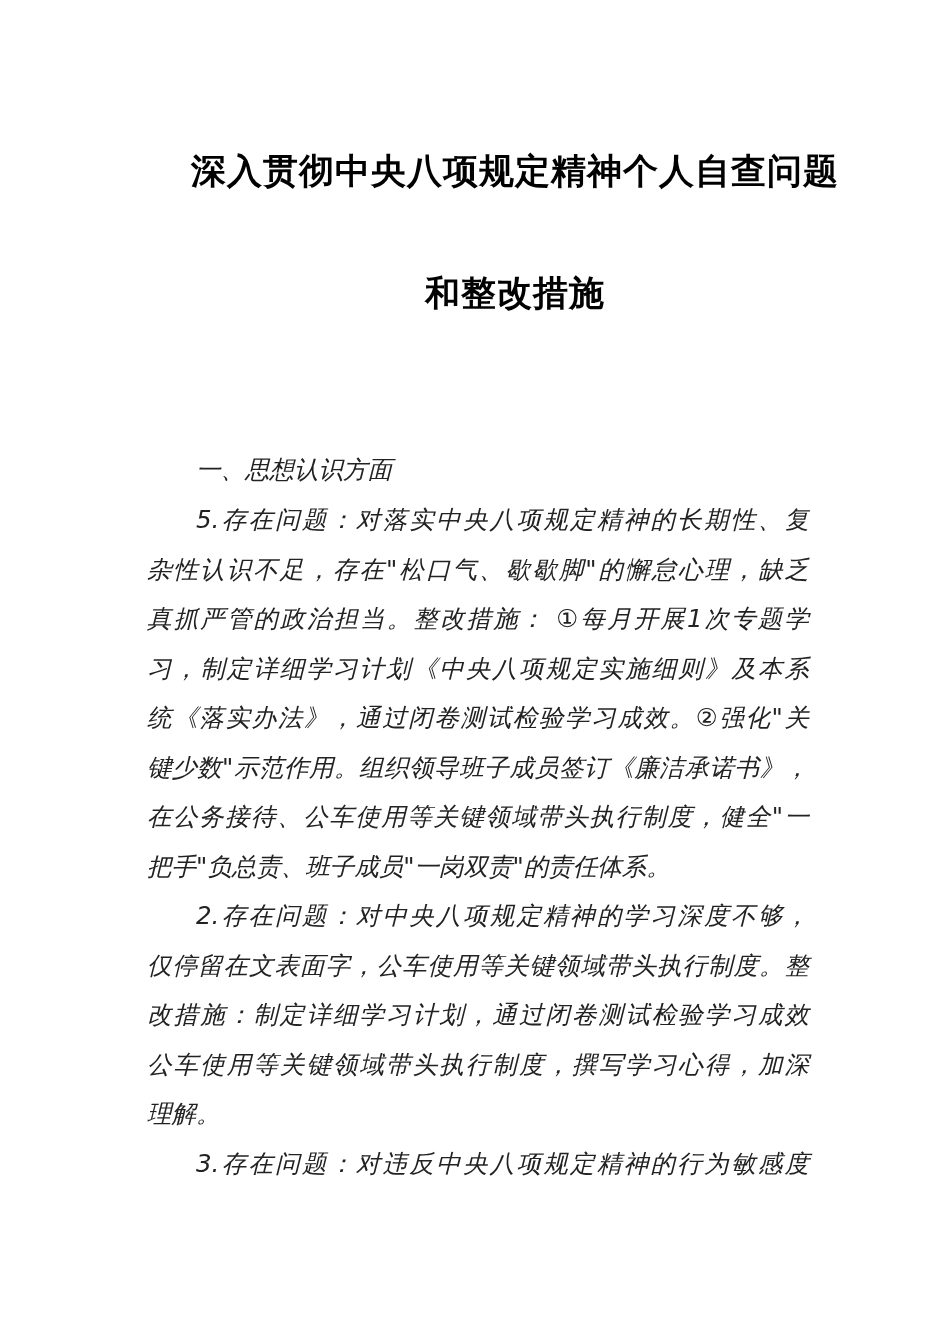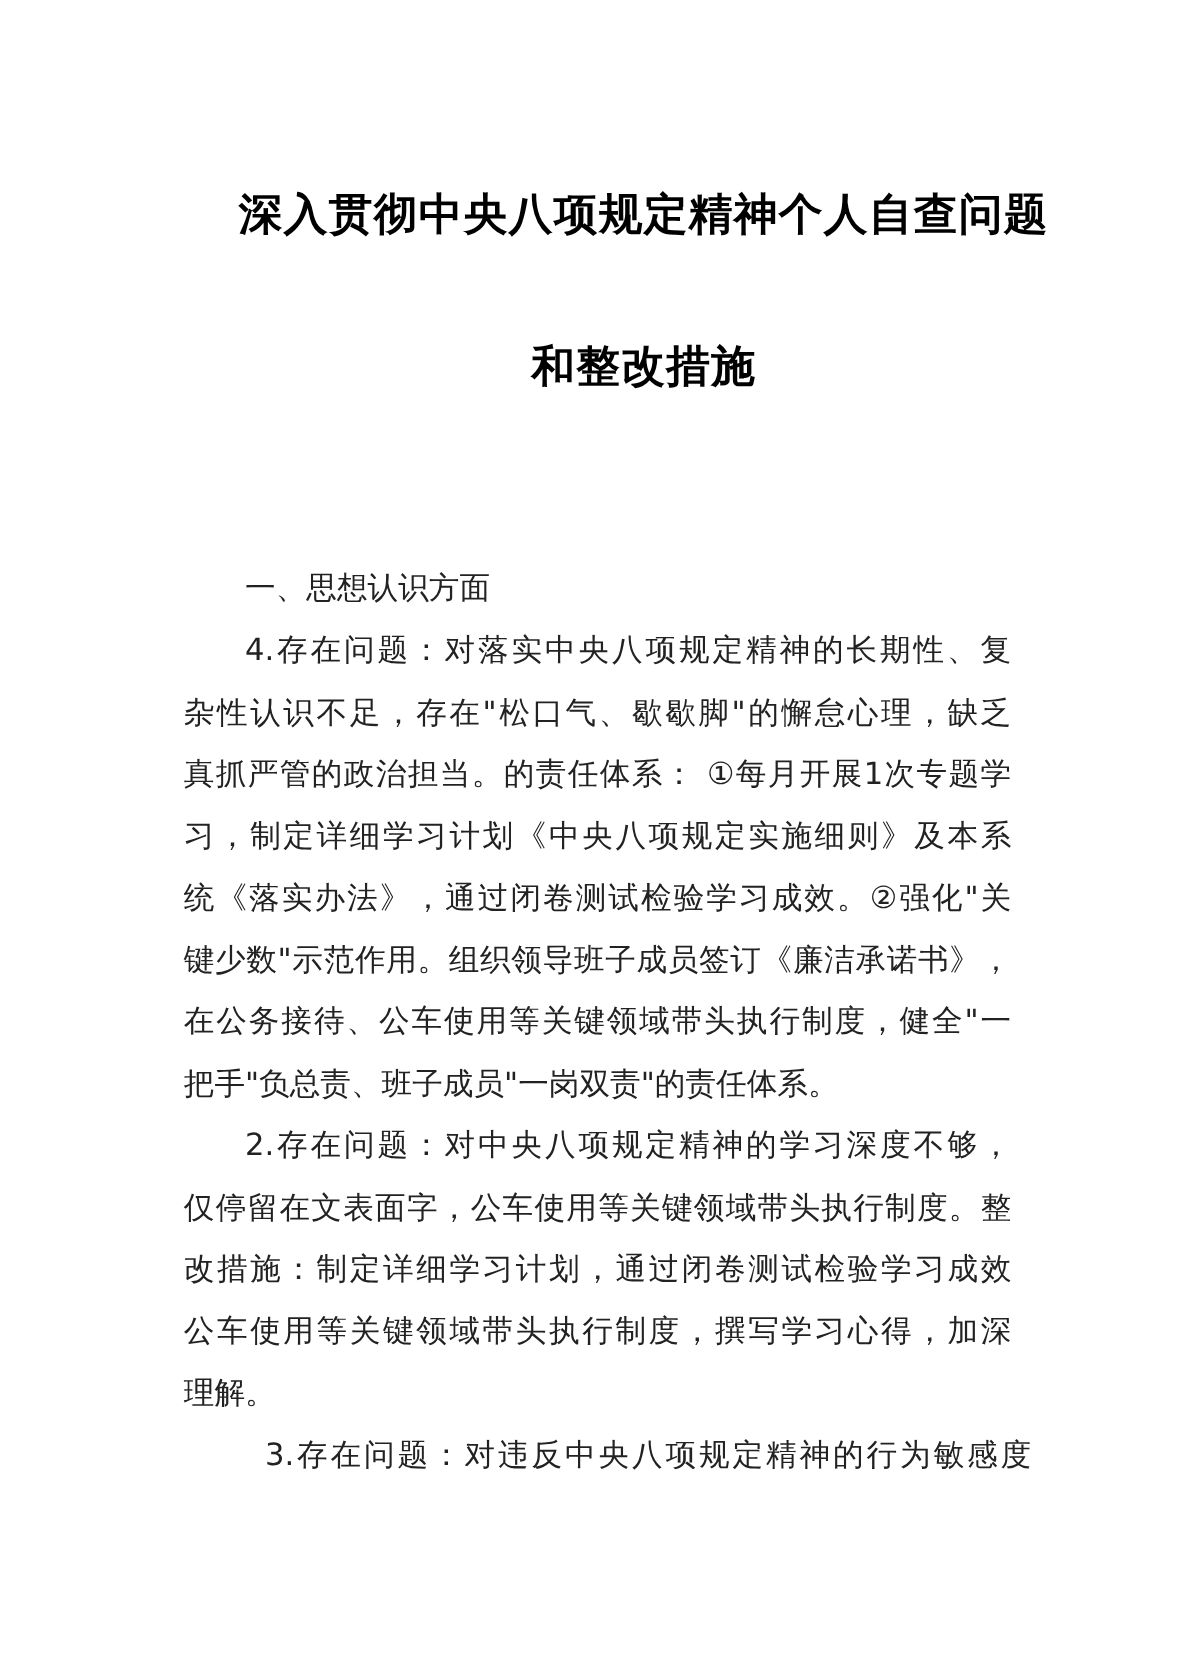--- a/index.html
+++ b/index.html
@@ -5,42 +5,42 @@
   html, body { margin: 0; padding: 0; background: #ffffff; }
   body { width: 950px; height: 1344px; position: relative; overflow: hidden;
          font-family: "DejaVu Sans", "Liberation Sans", sans-serif; color: #111; }
   .title { position: absolute; left: 0; width: 950px; text-align: center;
            font-family: "DejaVu Serif", "Liberation Serif", serif;
            font-weight: bold; font-size: 35px; letter-spacing: 1px; color: #000; padding-left: 40px; }
   .t1 { top: 148px; }
   .t2 { top: 270px; }
   .line { position: absolute; left: 147px; width: 662px; font-size: 24.5px;
           line-height: 30px; white-space: nowrap; text-align: justify;
-          text-align-last: justify; color: #222; }
+          text-align-last: justify; color: #222; font-style: italic; }
   .line.last { text-align-last: left; }
   .indent { left: 196px; width: 613px; }
 </style>
 </head>
 <body>
 
 <div>
   <div class="title t1">深入贯彻中央八项规定精神个人自查问题</div>
   <div class="title t2">和整改措施</div>
 
   <div class="line indent last" style="top:455px;">一、思想认识方面</div>
 
-  <div class="line indent" style="top:505px;">4.存在问题：对落实中央八项规定精神的长期性、复</div>
+  <div class="line indent" style="top:505px;">5.存在问题：对落实中央八项规定精神的长期性、复</div>
   <div class="line" style="top:555px;">杂性认识不足，存在"松口气、歇歇脚"的懈怠心理，缺乏</div>
-  <div class="line" style="top:604px;">真抓严管的政治担当。的责任体系： ①每月开展1次专题学</div>
+  <div class="line" style="top:604px;">真抓严管的政治担当。整改措施： ①每月开展1次专题学</div>
   <div class="line" style="top:654px;">习，制定详细学习计划《中央八项规定实施细则》及本系</div>
   <div class="line" style="top:703px;">统《落实办法》，通过闭卷测试检验学习成效。②强化"关</div>
   <div class="line" style="top:753px;">键少数"示范作用。组织领导班子成员签订《廉洁承诺书》，</div>
   <div class="line" style="top:802px;">在公务接待、公车使用等关键领域带头执行制度，健全"一</div>
   <div class="line last" style="top:852px;">把手"负总责、班子成员"一岗双责"的责任体系。</div>
 
   <div class="line indent" style="top:901px;">2.存在问题：对中央八项规定精神的学习深度不够，</div>
   <div class="line" style="top:951px;">仅停留在文表面字，公车使用等关键领域带头执行制度。整</div>
   <div class="line" style="top:1000px;">改措施：制定详细学习计划，通过闭卷测试检验学习成效</div>
   <div class="line" style="top:1050px;">公车使用等关键领域带头执行制度，撰写学习心得，加深</div>
   <div class="line last" style="top:1099px;">理解。</div>
 
-  <div class="line indent" style="top:1149px;margin-left:16px;">3.存在问题：对违反中央八项规定精神的行为敏感度</div>
+  <div class="line indent" style="top:1149px;">3.存在问题：对违反中央八项规定精神的行为敏感度</div>
 </div>
 
 </body></html>

